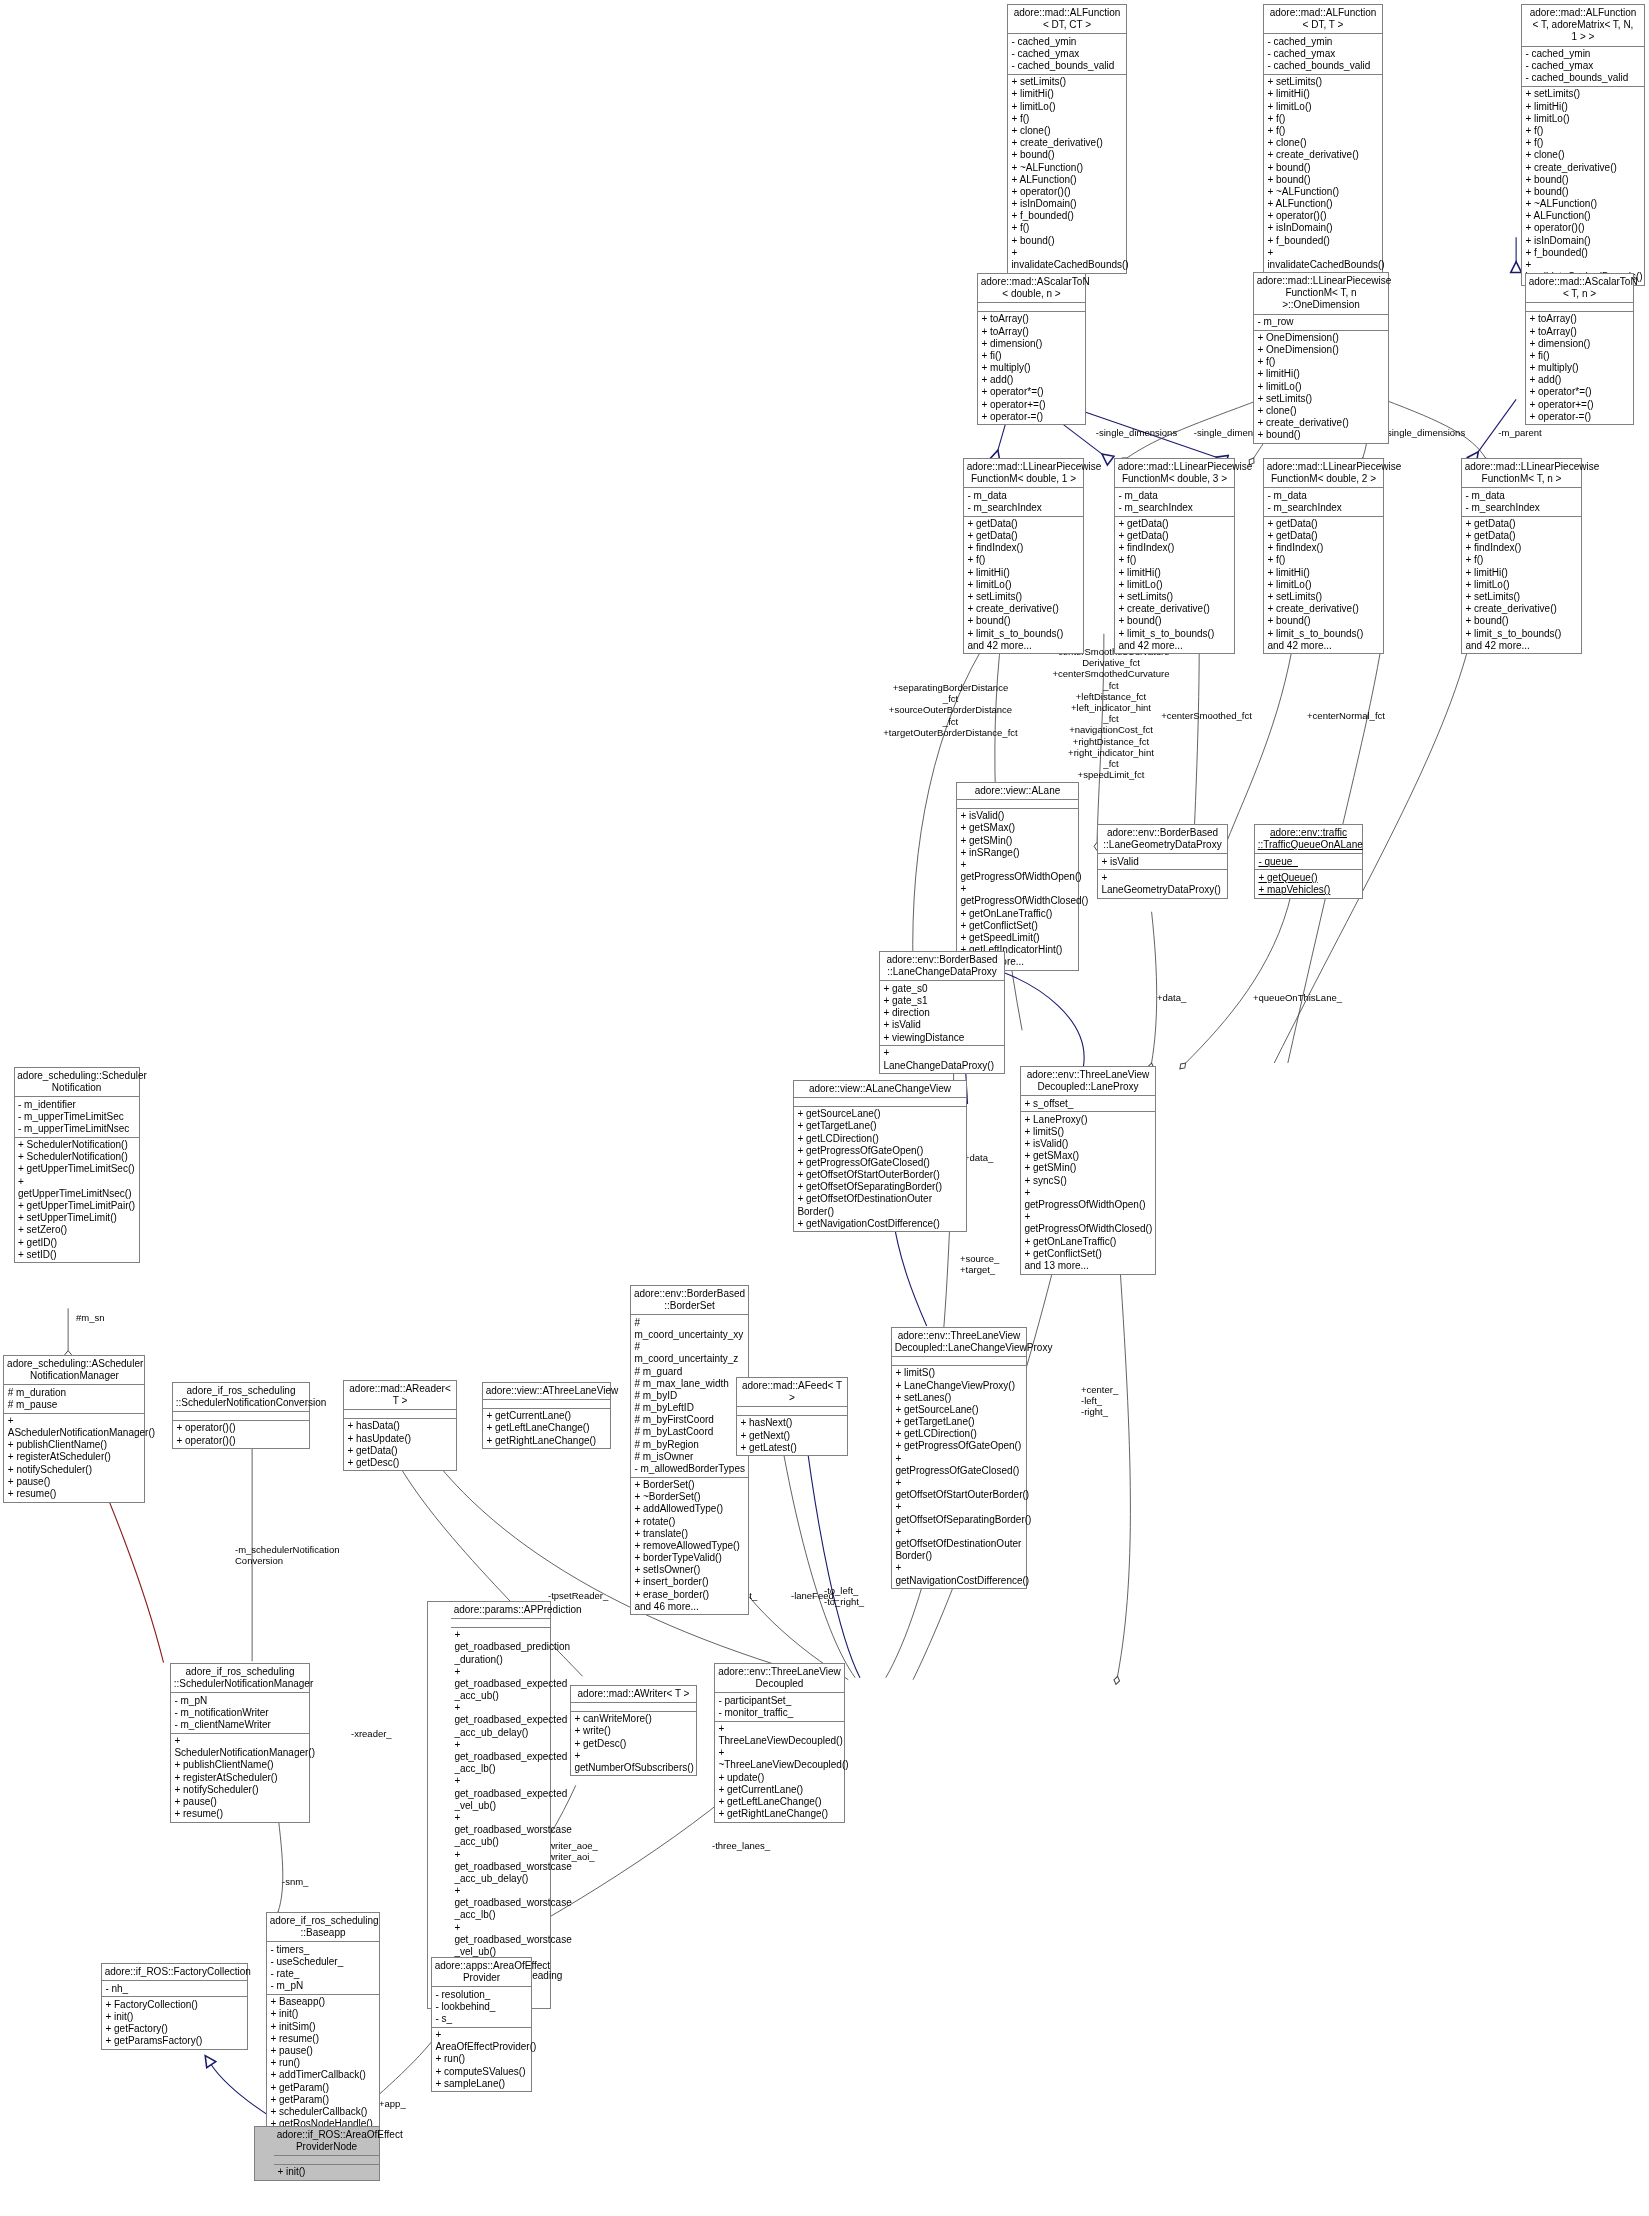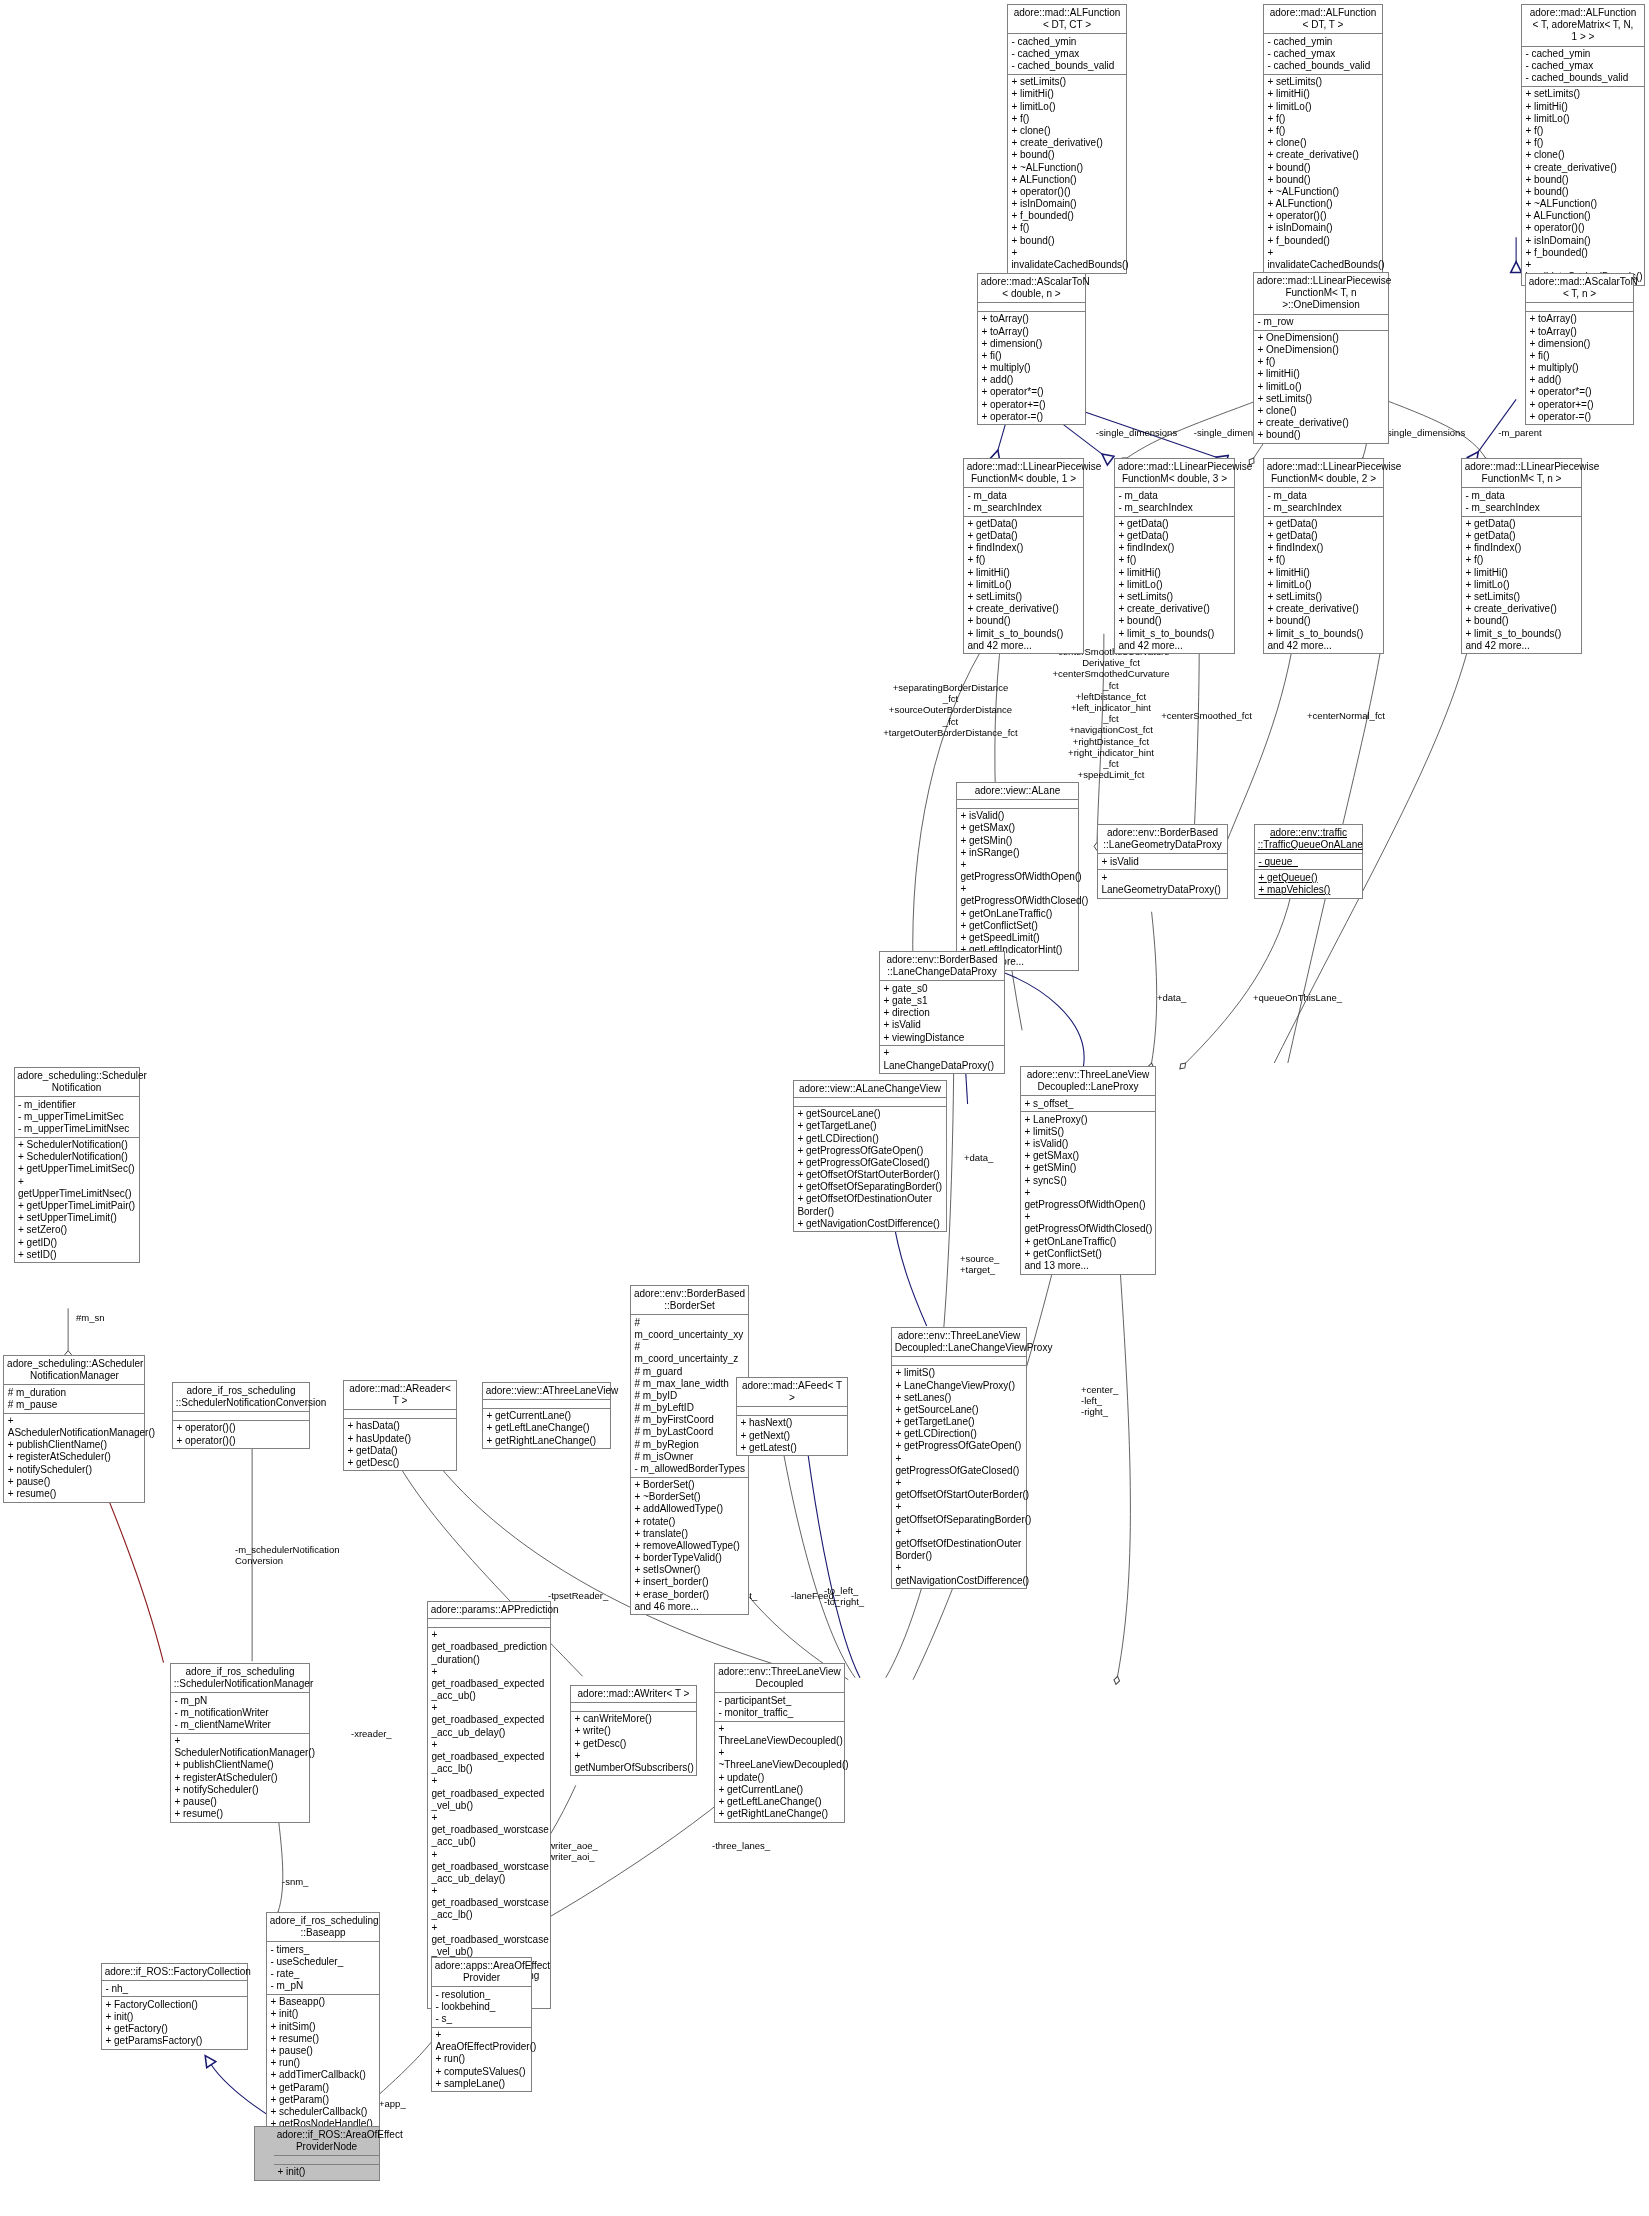--- a/index.html
+++ b/index.html
@@ -454,21 +454,21 @@
         <div>+ getSMin()</div>
         <div>+ syncS()</div>
         <div>+ getProgressOfWidthOpen()</div>
         <div>+ getProgressOfWidthClosed()</div>
         <div>+ getOnLaneTraffic()</div>
         <div>+ getConflictSet()</div>
         <div>and 13 more...</div>
       </div>
   </div>
 
-  <div class="umlbox" id="box-alanechangeview" style="left:793px;top:1080px;width:154px;">
+  <div class="umlbox" id="box-alanechangeview" style="left:793px;top:1080px;width:174px;">
     <div class="uml-title">adore::view::ALaneChangeView</div>
     <div class="uml-attrs"></div>
     <div class="uml-ops">
         <div>+ getSourceLane()</div>
         <div>+ getTargetLane()</div>
         <div>+ getLCDirection()</div>
         <div>+ getProgressOfGateOpen()</div>
         <div>+ getProgressOfGateClosed()</div>
         <div>+ getOffsetOfStartOuterBorder()</div>
         <div>+ getOffsetOfSeparatingBorder()</div>
@@ -620,21 +620,21 @@
     <div class="uml-ops">
         <div>+ SchedulerNotificationManager()</div>
         <div>+ publishClientName()</div>
         <div>+ registerAtScheduler()</div>
         <div>+ notifyScheduler()</div>
         <div>+ pause()</div>
         <div>+ resume()</div>
       </div>
   </div>
 
-  <div class="umlbox" id="box-apprediction" style="left:427px;top:1601px;width:124px;">
+  <div class="umlbox" id="box-apprediction" style="left:427px;top:1601px;width:124px;padding-left:23px;">
     <div class="uml-title">adore::params::APPrediction</div>
     <div class="uml-attrs"></div>
     <div class="uml-ops">
         <div>+ get_roadbased_prediction
 _duration()</div>
         <div>+ get_roadbased_expected
 _acc_ub()</div>
         <div>+ get_roadbased_expected
 _acc_ub_delay()</div>
         <div>+ get_roadbased_expected

